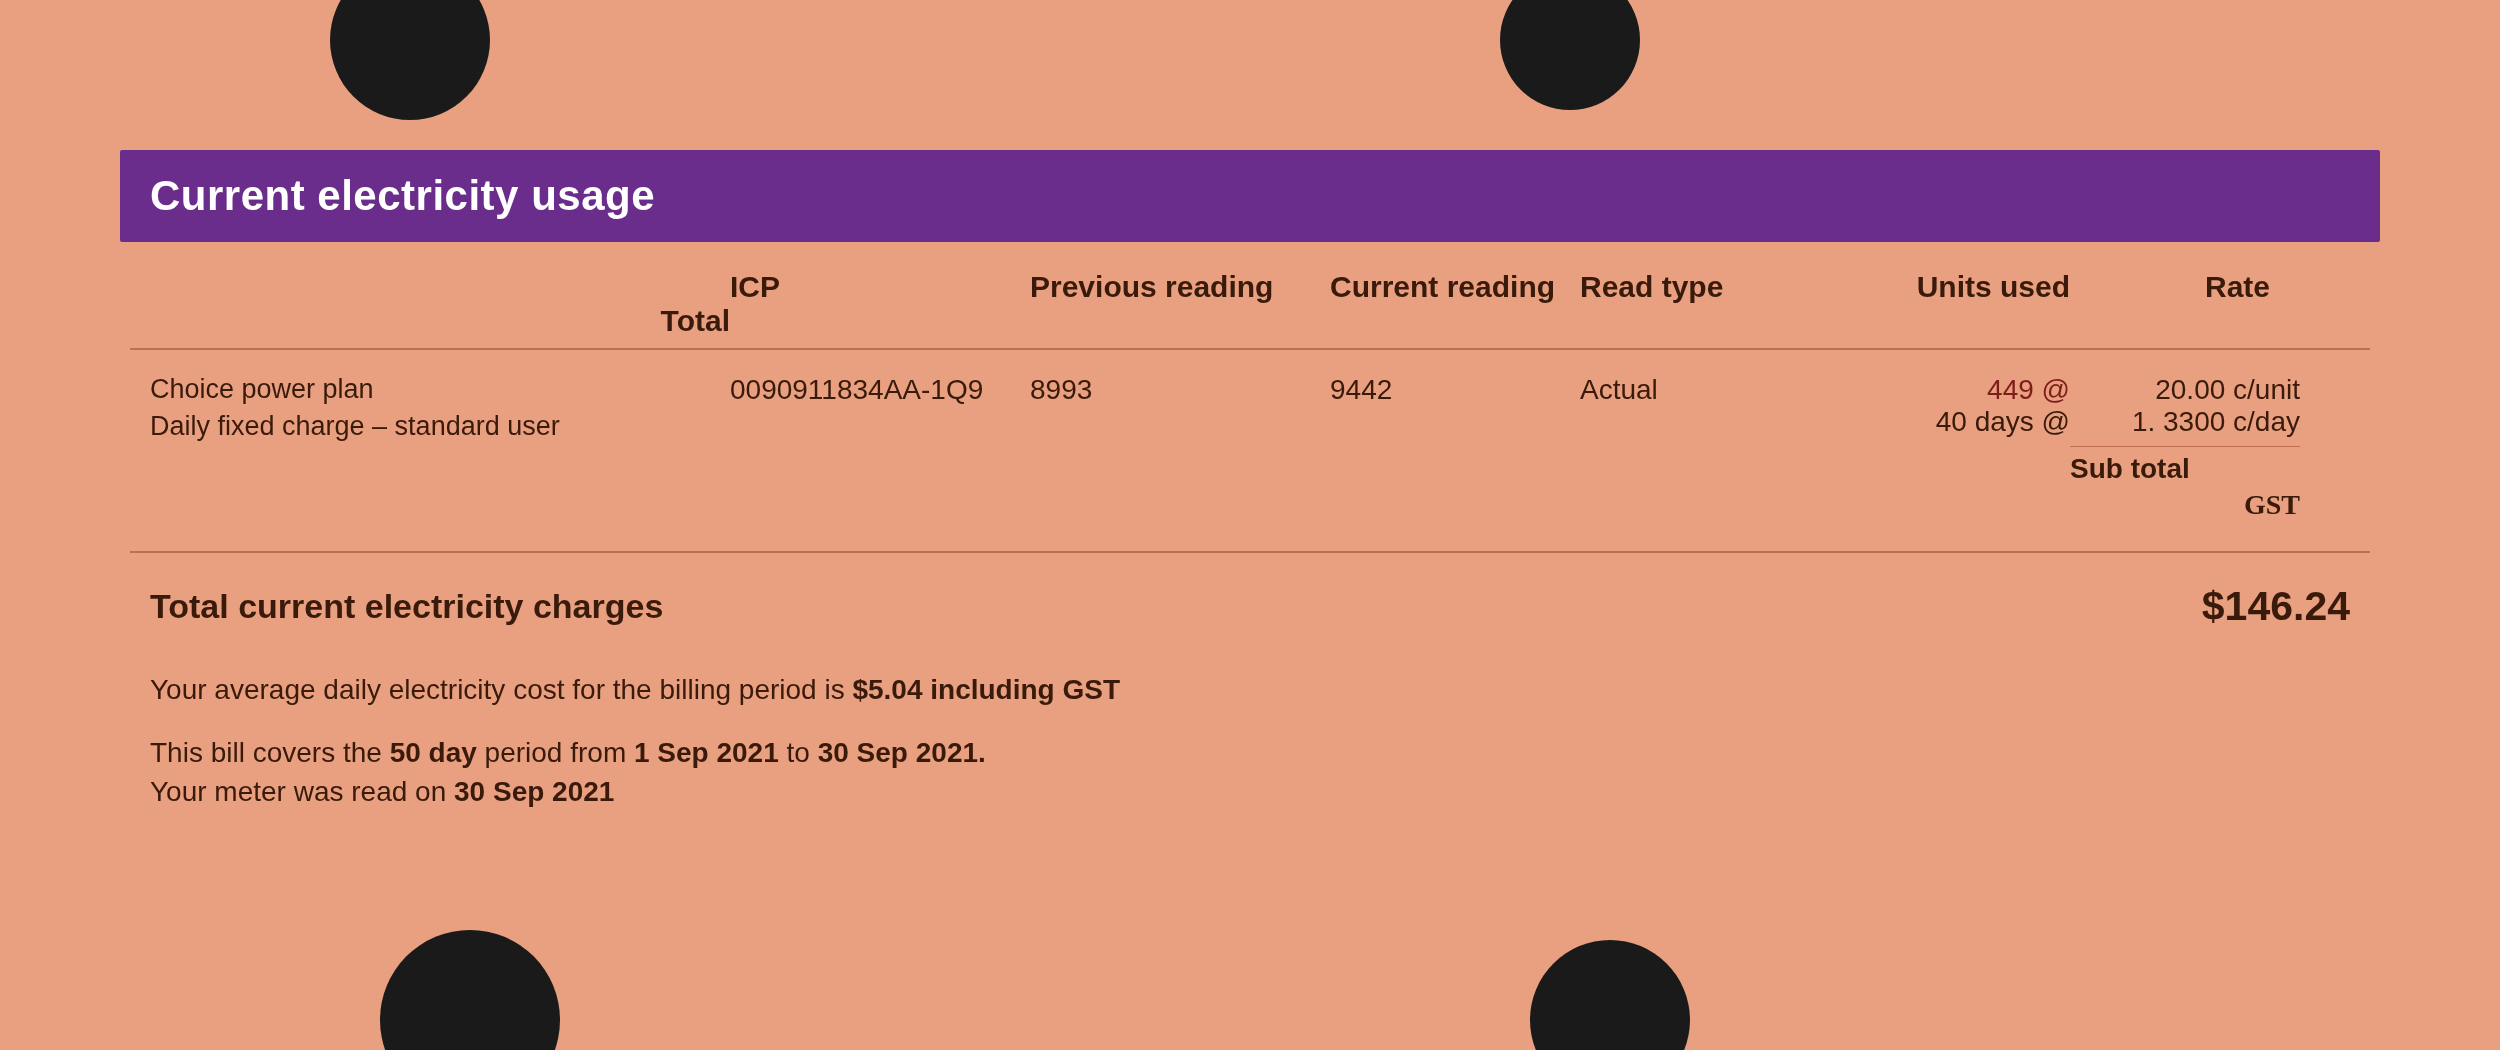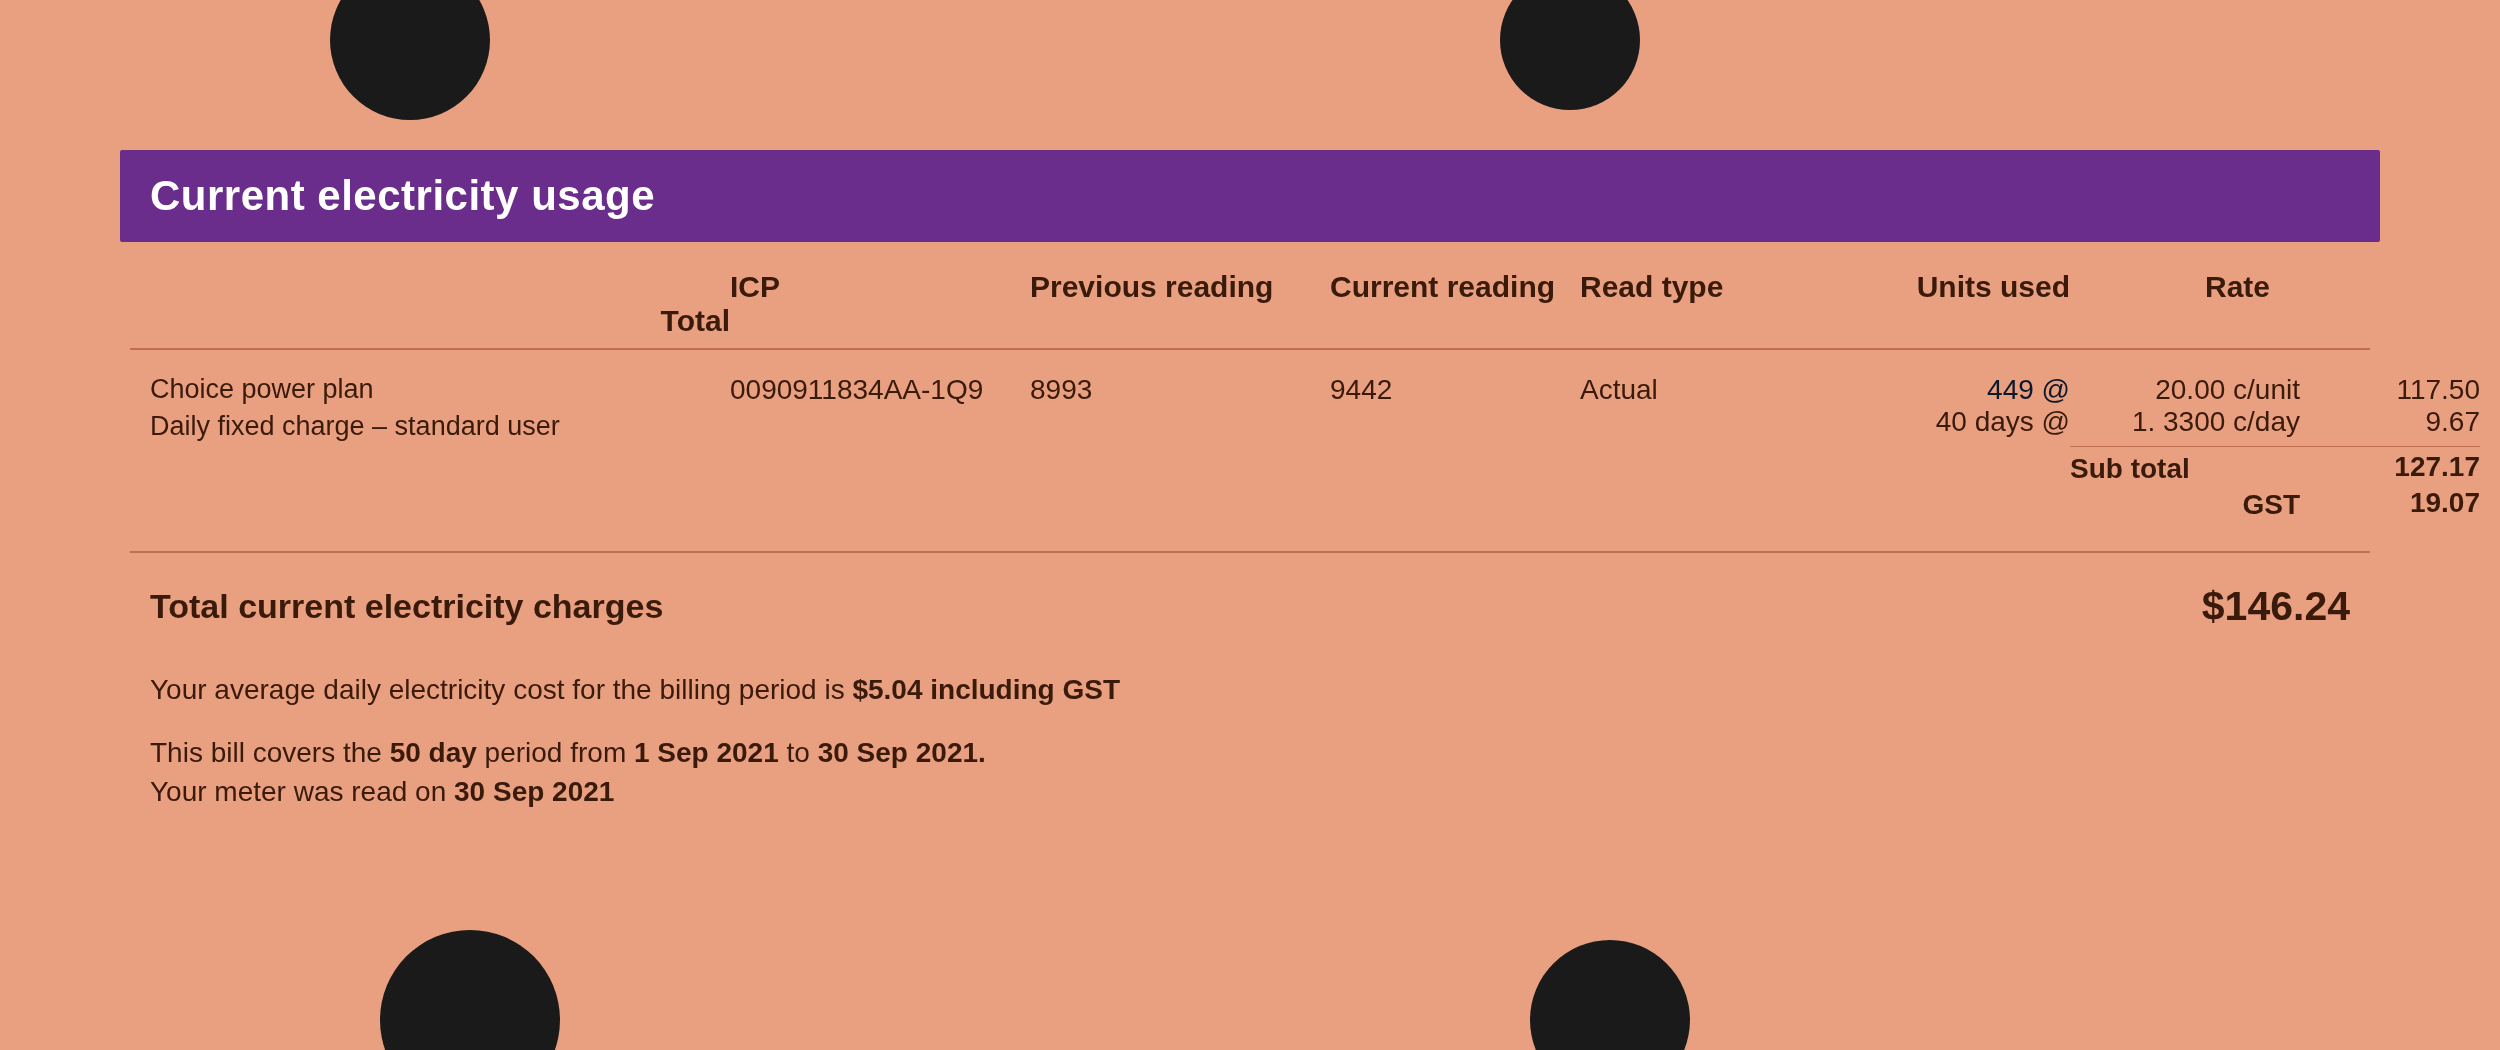--- a/index.html
+++ b/index.html
@@ -207,45 +207,37 @@
 
       <div class="data-cell">0090911834AA-1Q9</div>
 
       <div class="data-cell">8993</div>
 
       <div class="data-cell">9442</div>
 
       <div class="data-cell">Actual</div>
 
       <div class="units-cell">
-        <span style="text-align:right; font-size:28px; color:#0f172a;">449 @</span>
+        <span style="text-align:right; font-size:28px; color:#7f1d1d;">449 @</span>
         <span style="text-align:right; font-size:28px; color:#3a1a0a;">40 days @</span>
       </div>
 
       <div class="rate-values-cell">
         <span style="text-align:right; font-size:28px; color:#3a1a0a;">20.00 c/unit</span>
         <span style="text-align:right; font-size:28px; color:#3a1a0a;">1. 3300 c/day</span>
         <div style="border-top:1.5px solid #c07050; margin-top:8px; padding-top:4px;">
           <div style="display:flex; justify-content:space-between; margin-top:2px;">
             <span style="font-size:28px; font-weight:bold; color:#3a1a0a;">Sub total</span>
           </div>
-          <div style="margin-top:4px;">
+          <div style="margin-top:4px;font-family:Liberation Serif, serif;">
             <span style="font-size:28px; font-weight:bold; color:#3a1a0a;">GST</span>
           </div>
         </div>
       </div>
 
-      <div class="totals-cell">
-        <span style="text-align:right; font-size:28px; color:#3a1a0a;">117.50</span>
-        <span style="text-align:right; font-size:28px; color:#3a1a0a;">9.67</span>
-        <div style="border-top:1.5px solid #c07050; margin-top:8px; padding-top:4px;">
-          <span style="display:block; text-align:right; font-size:28px; font-weight:bold; color:#3a1a0a;">127.17</span>
-          <span style="display:block; text-align:right; font-size:28px; font-weight:bold; color:#3a1a0a; margin-top:4px;">19.07</span>
-        </div>
-      </div>
 
     </div>
 
     <div class="total-charges-row">
       <span class="total-charges-label">Total current electricity charges</span>
       <span class="total-charges-value">$146.24</span>
     </div>
 
     <div class="info-section">
       <p class="info-line">

